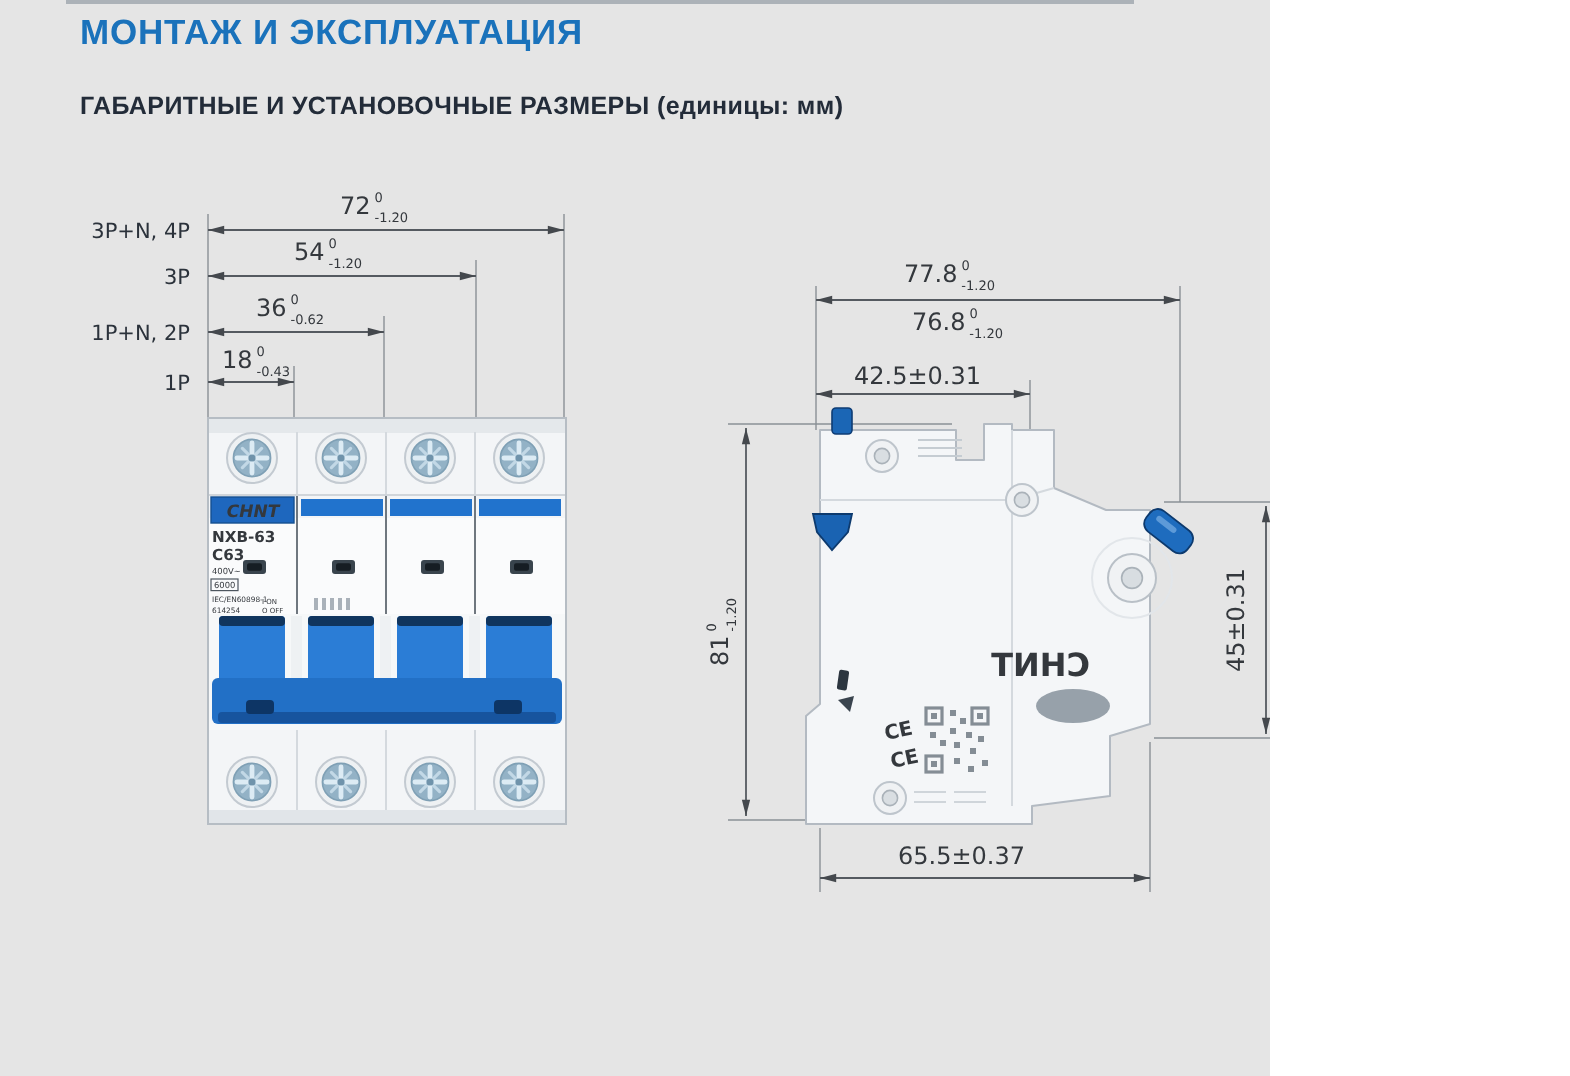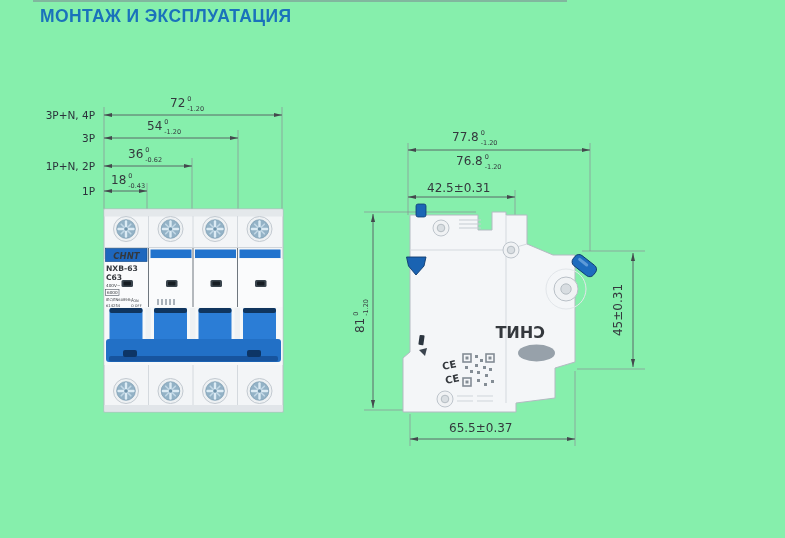--- a/index.html
+++ b/index.html
@@ -1,18 +1,18 @@
 <!DOCTYPE html>
 <html><head>
 <meta charset="utf-8">
 <style>
   * { margin:0; padding:0; box-sizing:border-box; }
   html,body { background:#ffffff; }
   .page {
-    position:relative; width:785px; height:538px; background:#86efac;
+    position:relative; width:635px; height:538px; background:#e5e5e5;
     font-family:"DejaVu Sans", sans-serif; overflow:hidden;
   }
   .top-divider {
     position:absolute; left:33px; top:0; width:534px; height:2px;
     background:#7e8894; opacity:.55;
   }
   .page-title {
     position:absolute; left:40px; top:6px;
     font-family:"Liberation Sans", sans-serif;
     font-size:17.5px; font-weight:800; letter-spacing:.4px;
@@ -32,20 +32,21 @@
   .dimline { stroke:#555a60; stroke-width:0.9; fill:none; }
   .extline { stroke:#8a9096; stroke-width:0.7; fill:none; }
   .seam    { stroke:#d4d9de; stroke-width:1; fill:none; }
 </style>
 </head>
 <body>
 
 <div class="page">
   <div class="top-divider"></div>
   <h1 class="page-title">МОНТАЖ И ЭКСПЛУАТАЦИЯ</h1>
+  <h2 class="page-subtitle">ГАБАРИТНЫЕ И УСТАНОВОЧНЫЕ РАЗМЕРЫ (единицы: мм)</h2>
 
   <svg class="drawing" width="785" height="538" viewBox="0 0 785 538">
     <defs>
       <marker id="arw" viewBox="0 0 10 6" refX="9.4" refY="3" markerWidth="10" markerHeight="6" orient="auto-start-reverse">
         <path d="M0.4,0.7 L9.4,3 L0.4,5.3 Z" fill="#44484d"></path>
       </marker>
       <g id="screwBig">
         <circle r="12.5" fill="#eef1f3" stroke="#c3cad1" stroke-width="1"></circle>
         <circle r="9.3" fill="#93b2c6" stroke="#7fa0b5" stroke-width="0.8"></circle>
         <g stroke="#dcebf4" stroke-width="2.4" stroke-linecap="round">

